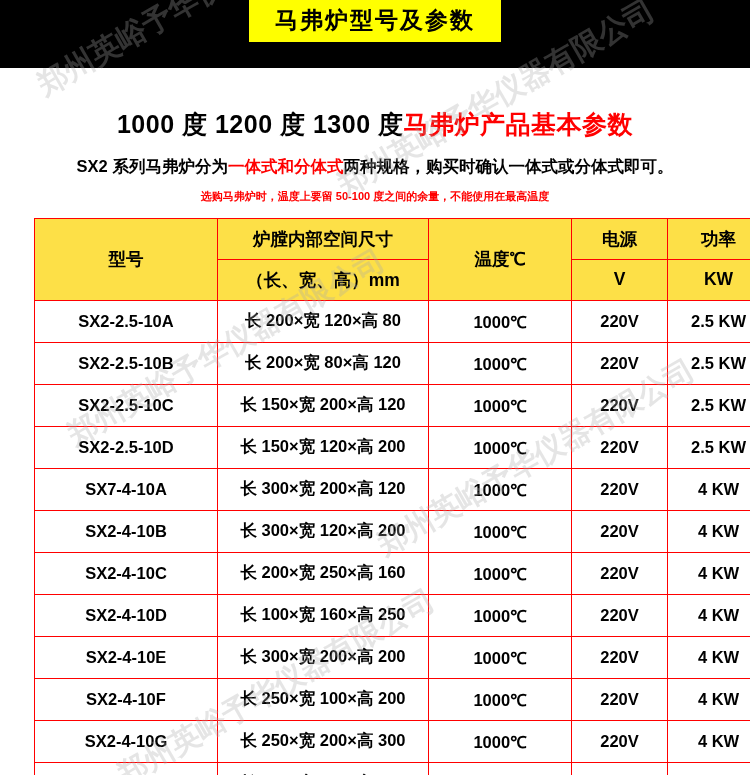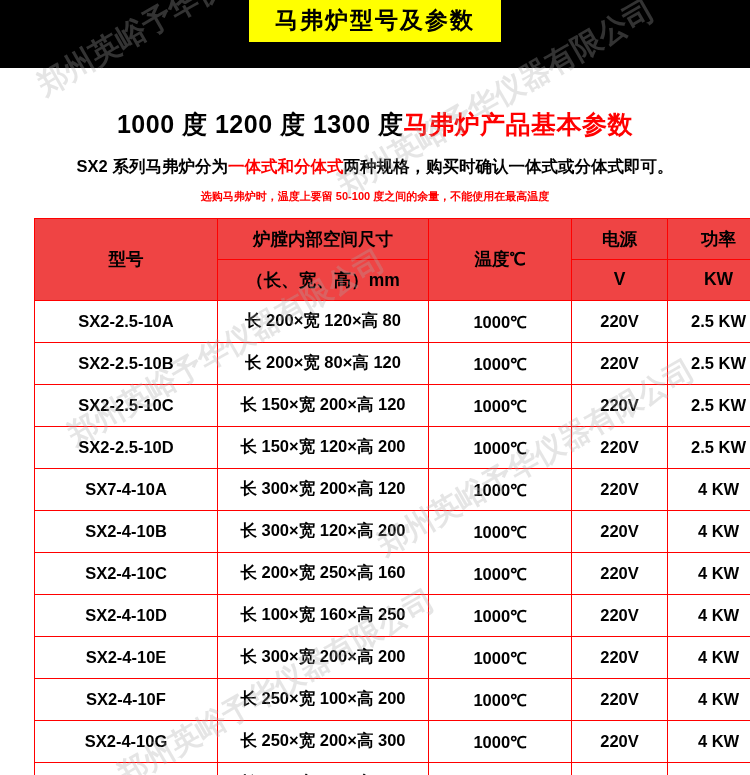--- a/index.html
+++ b/index.html
@@ -108,21 +108,21 @@
   table.spec td, table.spec th {
     border: 1px solid #ff0000;
     text-align: center;
     vertical-align: middle;
     font-size: 16.5px;
     font-weight: bold;
     color: #000000;
     background: transparent;
   }
   table.spec thead th {
-    background: #ef4444;
+    background: #fde047;
     font-size: 17.5px;
     height: 40px;
     padding: 0;
   }
   table.spec thead th.two-line {
     padding: 12px;
   }
   table.spec tbody td {
     height: 41px;
     padding: 0 2px;

